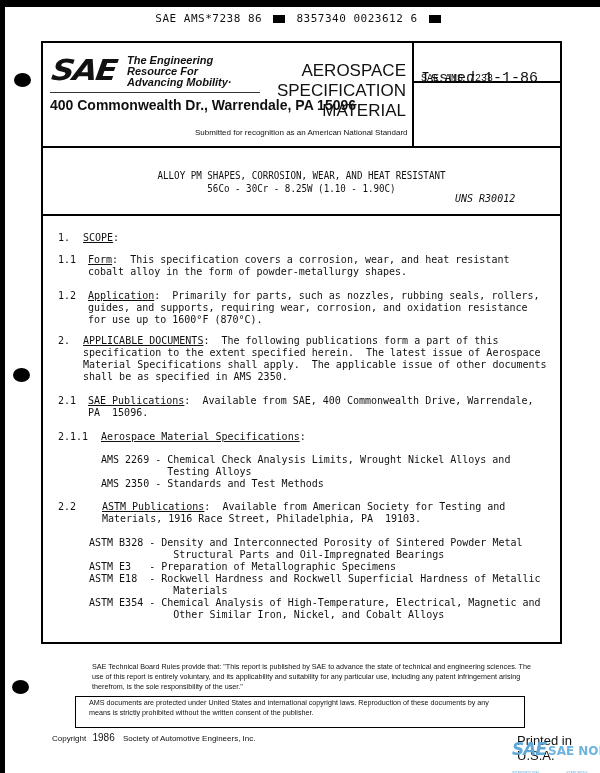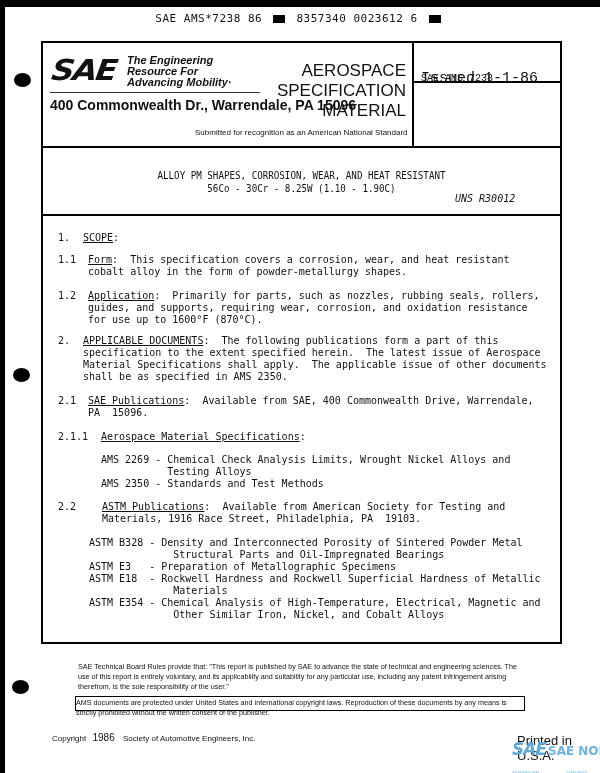--- a/index.html
+++ b/index.html
@@ -43,24 +43,24 @@
     font-family: "DejaVu Sans Mono", monospace; font-size: 10px; line-height: 13px; transform: scaleX(0.92);
   }
   .uns { left: 455px; top: 193px; font-family: "DejaVu Sans Mono", monospace; font-size: 10px; font-style: italic; }
 
   .body-text {
     font-family: "DejaVu Sans Mono", monospace; font-size: 10px; line-height: 12px; white-space: pre;
   }
   .num { left: 58px; }
   .u { text-decoration: underline; }
 
-  .disclaimer { left: 78px; top: 662px; width: 446px; font-size: 7.2px; line-height: 9.8px; }
+  .disclaimer { left: 92px; top: 662px; width: 446px; font-size: 7.2px; line-height: 9.8px; }
   .copyright-box {
-    left: 75px; top: 696px; width: 450px; height: 15px; border: 1.5px solid #000; box-sizing: border-box;
-    font-size: 7.2px; line-height: 9.5px; padding: 1px 0;
+    left: 75px; top: 696px; width: 450px; height: 32px; border: 1.5px solid #000; box-sizing: border-box;
+    font-size: 7.2px; line-height: 9.5px; padding: 1px 13px;
   }
   .copyright { left: 52px; top: 732px; font-size: 8px; }
   .copyright .yr { font-size: 10px; margin: 0 6px 0 4px; }
   .printed { left: 517px; top: 733px; font-size: 13px; }
   .watermark { left: 512px; top: 740px; width: 88px; height: 33px; }
   .wm-sae { font-family: "DejaVu Sans", sans-serif; font-weight: bold; font-style: italic; font-size: 17px; color: #5fa9d8; letter-spacing: -1px; }
   .wm-norm { font-family: "DejaVu Sans", sans-serif; font-weight: bold; font-size: 12px; color: #6db3e0; margin-left: 2px; }
   .wm-sub { font-size: 3.5px; color: #6db3e0; }
 </style>
 </head>

